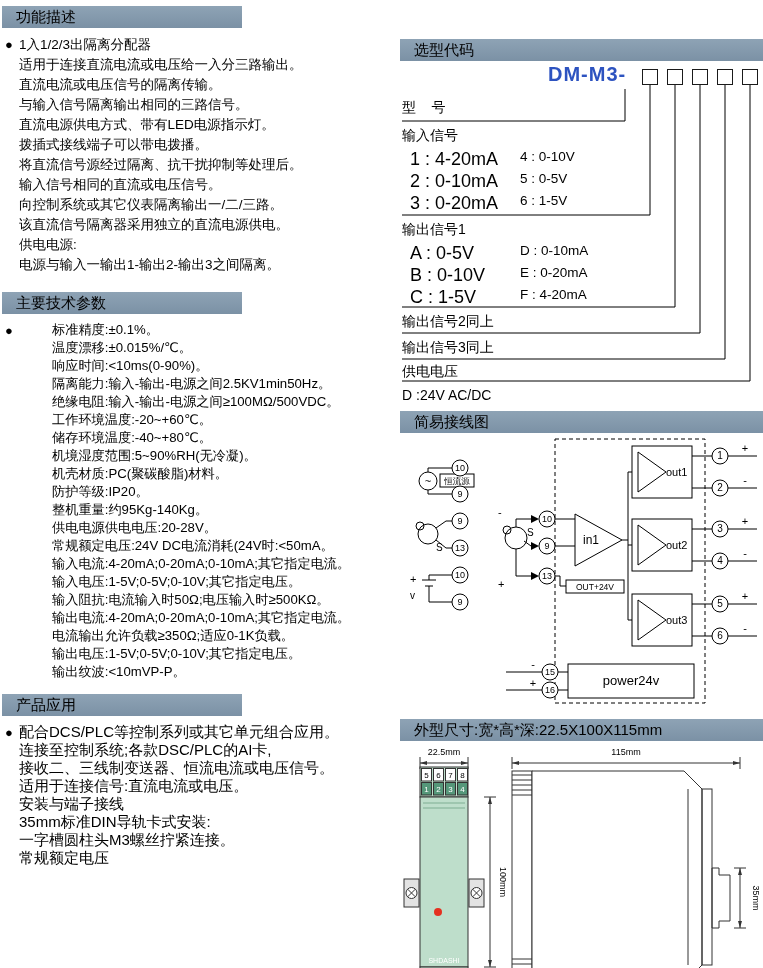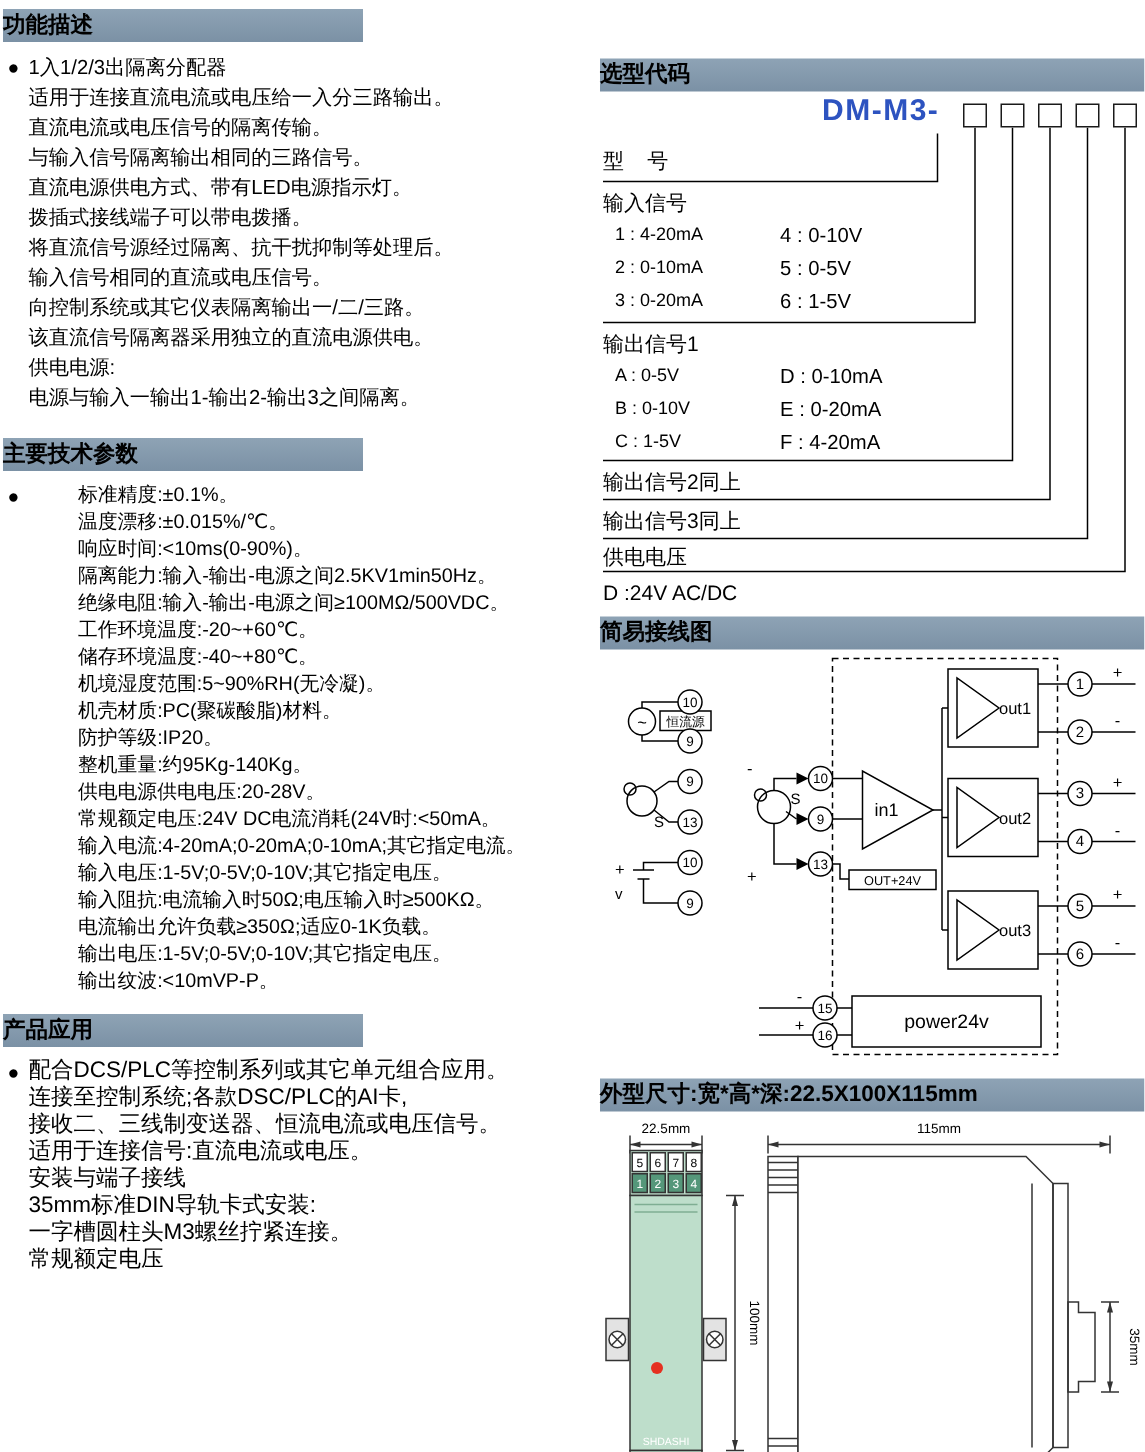--- a/index.html
+++ b/index.html
@@ -4,23 +4,23 @@
 <style>
   * { margin:0; padding:0; box-sizing:border-box; }
   html,body { background:#fff; }
   body {
     width:763px; height:968px; position:relative; overflow:hidden;
     font-family:"Liberation Sans","DejaVu Sans",sans-serif; color:#000;
   }
   .page { position:absolute; inset:0; background:#fff; }
 
   .hdr {
-    height:22px; line-height:22px; padding-left:0;
+    height:22px; line-height:22px; padding-left:14px;
     background:linear-gradient(180deg, var(--header_bg), var(--header_bg2));
-    font-weight:700; font-size:15px; color:#000;
+    font-weight:400; font-size:15px; color:#000;
   }
 
   
   .col-left { position:absolute; left:2px; top:6px; width:394px; }
   .col-left .hdr { width:240px; }
   .blk { position:relative; padding-left:17px; }
   .blk.fn  { margin:7px 0 17px 0; }
   .blk.tech{ margin:7px 0 13px 0; }
   .blk.app { margin:7px 0 0 0; }
   .bullet { position:absolute; left:3px; top:2px; font-size:13px; }
@@ -36,21 +36,21 @@
   .hdr-dims   { top:686px; }
 
   .sel { position:absolute; left:0; top:28px; width:363px; height:280px; }
   .sel-lines { position:absolute; left:0; top:0; width:363px; height:350px; }
   .sel-lines path { stroke:#000; fill:none; stroke-width:1; }
   .model { position:absolute; left:148px; top:2px; font-size:20px; font-weight:700;
            letter-spacing:1px; color:var(--model_blue); }
   .boxes { position:absolute; left:242px; top:8px; display:flex; gap:9px; }
   .codebox { width:16px; height:16px; border:1.5px solid #1a1a1a; background:#fff; }
   .lab  { position:absolute; left:2px;  font-size:14px; white-space:nowrap; }
-  .optL { position:absolute; left:10px; font-size:12px; white-space:nowrap; }
+  .optL { position:absolute; left:10px; font-size:18px; white-space:nowrap; }
   .optR { position:absolute; left:120px; font-size:13.5px; white-space:nowrap; }
   .pre { white-space:pre; }
 
   .wiring-svg { position:absolute; left:0; top:401px; width:363px; height:280px; }
   .wiring-svg line, .wiring-svg rect, .wiring-svg circle,
   .wiring-svg polygon, .wiring-svg path { stroke:#000; fill:none; stroke-width:1; }
   .wiring-svg text { fill:#000; stroke:none; font-family:"Liberation Sans","DejaVu Sans",sans-serif; }
   .wiring-svg .term { fill:#fff; }
   .wiring-svg .fill { fill:#000; stroke:none; }
   .wiring-svg .dash { stroke-dasharray:4 3; }
@@ -114,20 +114,21 @@
           <div class="line">储存环境温度:-40~+80℃。</div>
           <div class="line">机境湿度范围:5~90%RH(无冷凝)。</div>
           <div class="line">机壳材质:PC(聚碳酸脂)材料。</div>
           <div class="line">防护等级:IP20。</div>
           <div class="line">整机重量:约95Kg-140Kg。</div>
           <div class="line">供电电源供电电压:20-28V。</div>
           <div class="line">常规额定电压:24V DC电流消耗(24V时:&lt;50mA。</div>
           <div class="line">输入电流:4-20mA;0-20mA;0-10mA;其它指定电流。</div>
           <div class="line">输入电压:1-5V;0-5V;0-10V;其它指定电压。</div>
           <div class="line">输入阻抗:电流输入时50Ω;电压输入时≥500KΩ。</div>
+          <div class="line">输出电流:4-20mA;0-20mA;0-10mA;其它指定电流。</div>
           <div class="line">电流输出允许负载≥350Ω;适应0-1K负载。</div>
           <div class="line">输出电压:1-5V;0-5V;0-10V;其它指定电压。</div>
           <div class="line">输出纹波:&lt;10mVP-P。</div>
         </div>
     </div>
 
     <div class="hdr">
       <span>产品应用</span>
     </div>
     <div class="blk app">

